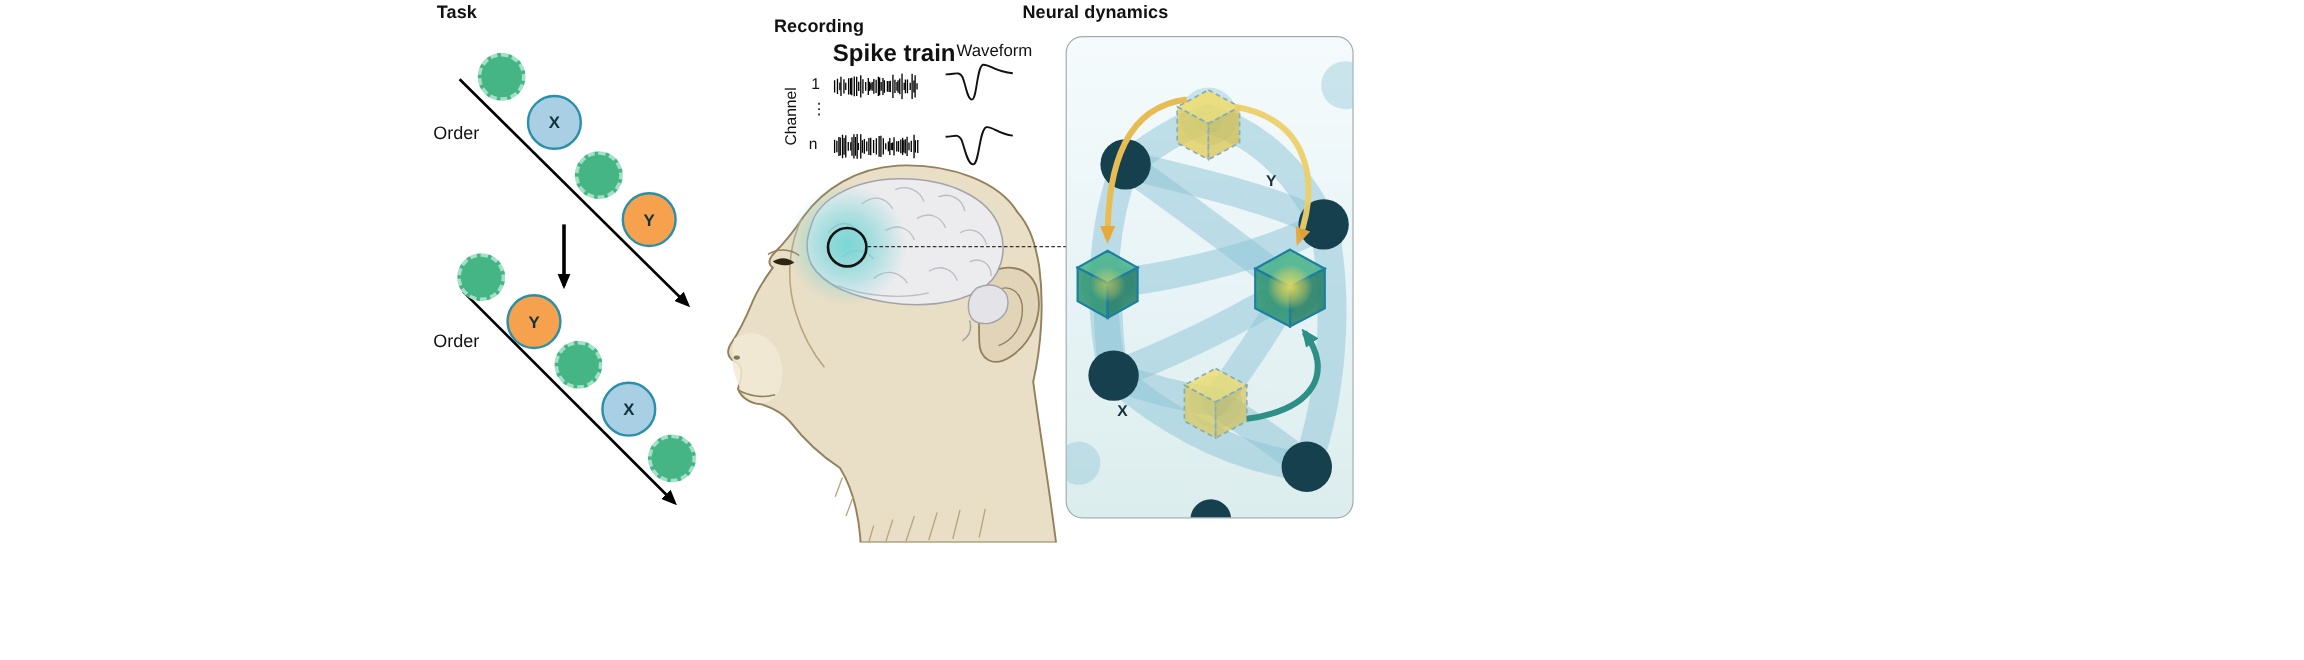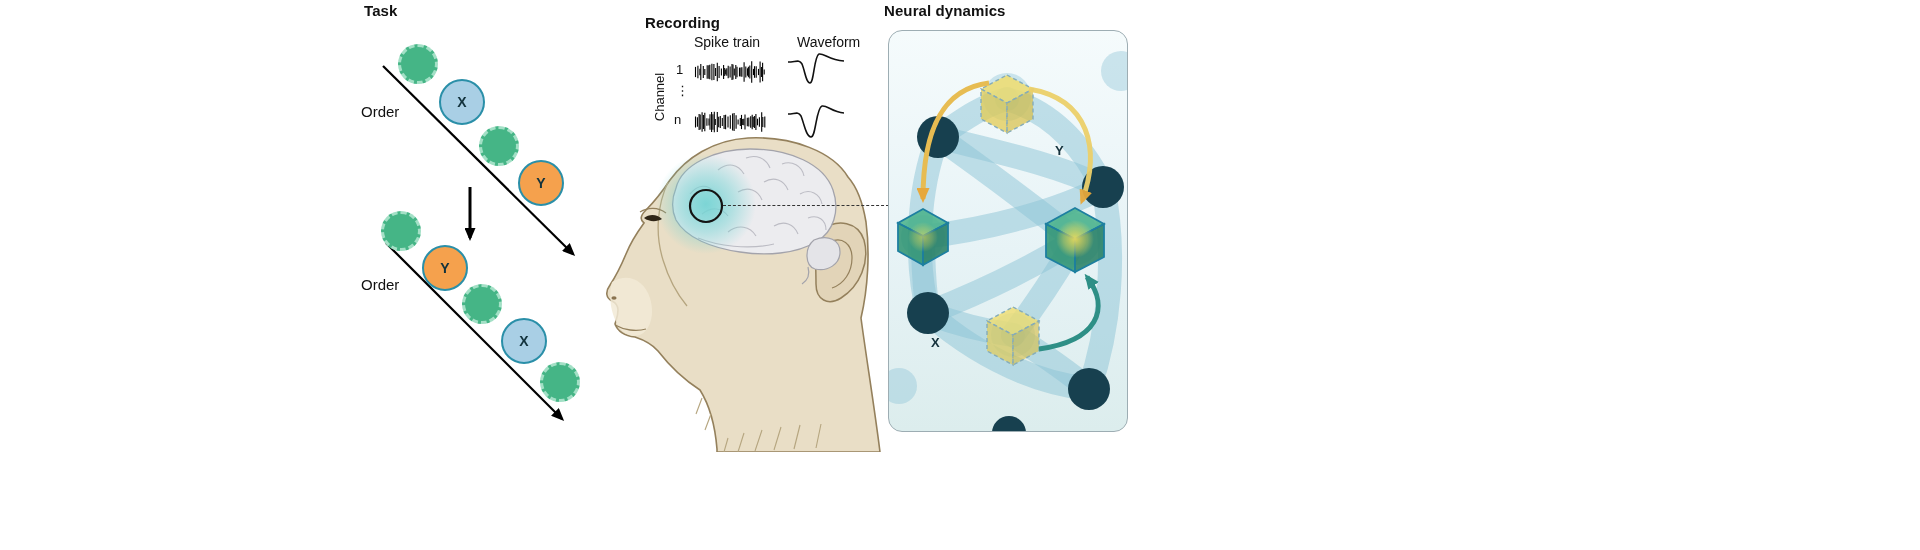--- a/index.html
+++ b/index.html
@@ -58,21 +58,21 @@
       <span>Y</span>
     </div>
   <div class="circle c-green" style="left:462px; top:284px;"></div>
   <div class="circle c-blue" style="left:501px; top:318px;">
       <span>X</span>
     </div>
   <div class="circle c-green" style="left:540px; top:362px;"></div>
 
   <div class="panel-title" style="left:645px; top:2px;margin-top:12px;">Recording</div>
 
-  <div class="txt" style="left:694px; top:34px; font-size:14px;">Spike train</div>
+  <div class="txt" style="left:694px; top:34px; font-size:20px;font-weight:bold;">Spike train</div>
   <div class="txt" style="left:797px; top:34px; font-size:14px;">Waveform</div>
 
   <div id="channel-label">Channel</div>
   <div class="txt" style="left:676px; top:62px; font-size:13px;">1</div>
   <div class="txt" style="left:676px; top:83px; font-size:13px;">⋮</div>
   <div class="txt" style="left:674px; top:112px; font-size:13px;">n</div>
 
   <svg class="spike-svg" style="left:694px; top:61px;" viewBox="0 0 72 22">
       <line x1="1.5" x2="1.5" y1="5.9" y2="16.1" stroke="#000" stroke-width="1.1"></line>
       <line x1="3.9" x2="3.9" y1="4.7" y2="17.3" stroke="#000" stroke-width="1.1"></line>
@@ -225,21 +225,21 @@
       </g>
       <path d="M 236 118 C 250 112 262 118 262 130 C 262 142 250 150 237 147 C 227 144 226 126 236 118 Z" fill="#e4e4e8" stroke="#a3a3ab" stroke-width="1.2"></path>
       <path d="M 230 145 C 232 152 230 158 224 162" fill="none" stroke="#a3a3ab" stroke-width="1.2"></path>
     </g>
     <circle cx="128" cy="82" r="50" fill="url(#tealGlow)"></circle>
     <circle cx="128" cy="84" r="16" fill="rgba(130,215,215,0.3)" stroke="#141414" stroke-width="2.2"></circle>
   </svg>
 
   <div id="dashed-line"></div>
 
-  <div class="panel-title" style="left:884px; top:2px;">Neural dynamics</div>
+  <div class="panel-title" style="left:852px; top:2px;">Neural dynamics</div>
 
   <div id="neural-panel">
     <svg width="240" height="402" viewBox="0 0 240 402">
       <defs>
         <radialGradient id="yellowGlow" cx="50%" cy="50%" r="50%">
           <stop offset="0%" stop-color="rgba(240,220,90,0.95)"></stop>
           <stop offset="60%" stop-color="rgba(240,220,90,0.45)"></stop>
           <stop offset="100%" stop-color="rgba(240,220,90,0)"></stop>
         </radialGradient>
         <marker id="ah-yellow" markerUnits="userSpaceOnUse" markerWidth="15" markerHeight="13" refX="11" refY="6.5" orient="auto">

